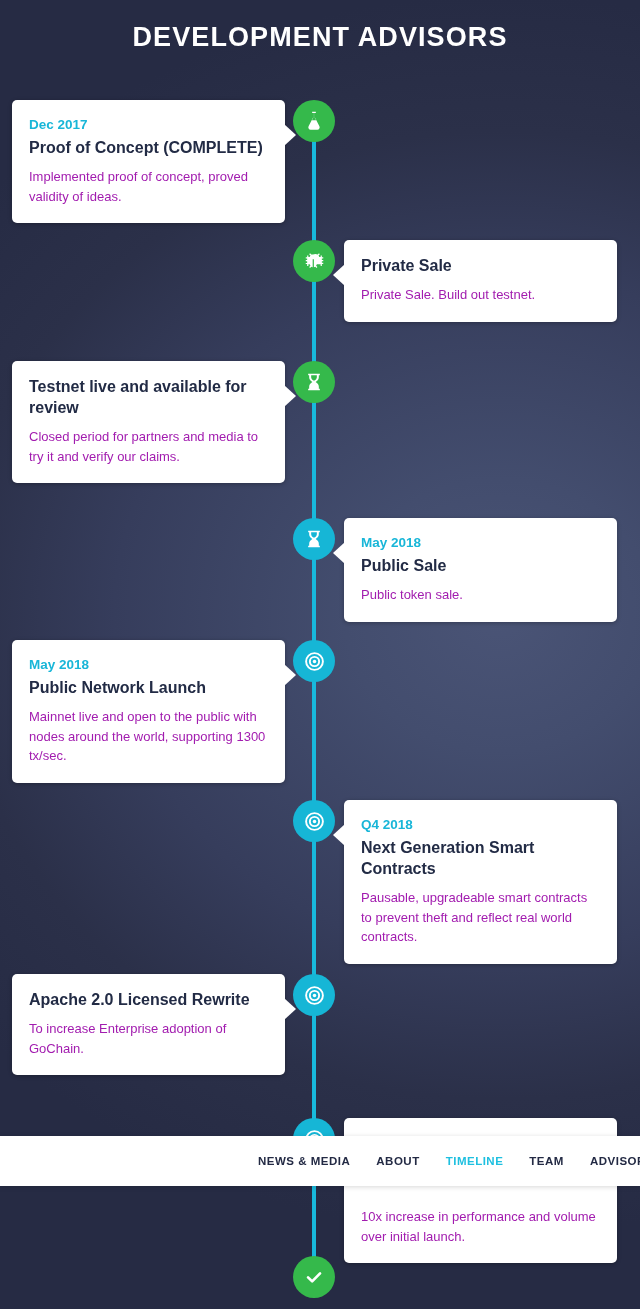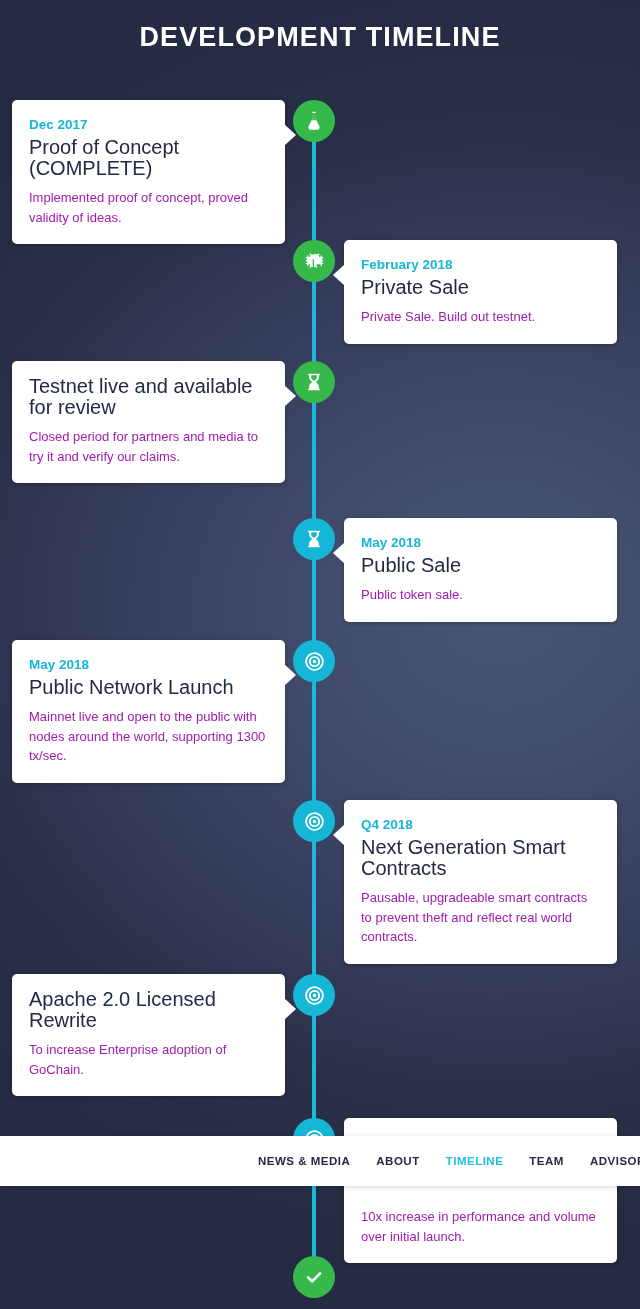--- a/index.html
+++ b/index.html
@@ -111,22 +111,22 @@
 
   .card-date {
     color: #18b6d8;
     font-size: 13.5px;
     font-weight: bold;
     line-height: 19px;
     margin-bottom: 3px;
   }
   .card-title {
     color: #222b45;
-    font-size: 20px;
-    font-weight: normal;
+    font-size: 16px;
+    font-weight: bold;
     line-height: 21px;
     margin-bottom: 9px;
   }
   .card-desc {
     color: #a21caf;
     font-size: 13px;
     line-height: 19.5px;
   }
 
   
@@ -174,40 +174,39 @@
     align-items: center;
     justify-content: center;
     z-index: 6;
   }
 </style>
 </head>
 <body>
 
 <div class="stage">
 
-  <h1 class="page-title">DEVELOPMENT TIMELINE</h1>
+  <h1 class="page-title">DEVELOPMENT ADVISORS</h1>
 
   <div class="spine"></div>
 
   <div class="tl-item" style="top:100px;">
     <div class="card left">
       <div class="card-date">Dec 2017</div>
       <div class="card-title">Proof of Concept (COMPLETE)</div>
       <div class="card-desc">Implemented proof of concept, proved validity of ideas.</div>
     </div>
     <div class="node green">
       <svg width="22" height="22" viewBox="0 0 24 24" fill="#ffffff" aria-hidden="true">
         <path d="M10 2h4v1.2h-1v5.1l4.9 9.4c.9 1.7-.3 3.8-2.2 3.8H8.3c-1.9 0-3.1-2.1-2.2-3.8L11 8.3V3.2h-1V2zm2.9 1.2h-1.8v5.4l-1.4 2.7h4.6l-1.4-2.7V3.2z"></path>
       </svg>
     </div>
   </div>
 
   <div class="tl-item" style="top:240px;">
     <div class="card right">
-      <div class="card-date">February 2018</div>
       <div class="card-title">Private Sale</div>
       <div class="card-desc">Private Sale. Build out testnet.</div>
     </div>
     <div class="node green">
       <svg width="21" height="21" viewBox="0 0 24 24" fill="#ffffff" aria-hidden="true">
         <path d="M8.3 4.1 6.9 2.7l-1 1 1.5 1.5c-.4.4-.7 1-.9 1.6H5V5H3.6v2.2H2v1.4h1.6v1.8H2v1.4h1.6v1.8H2v1.4h1.6V17H5v-1.8h1.5c.2.6.5 1.2.9 1.6l-1.5 1.5 1 1 1.4-1.4c.5.3 1 .5 1.6.6v-9h1.4v9c.6-.1 1.1-.3 1.6-.6l1.4 1.4 1-1-1.5-1.5c.4-.4.7-1 .9-1.6H19V17h1.4v-2.2H22v-1.4h-1.6v-1.8H22v-1.4h-1.6V8.6H22V7.2h-1.6V5H19v1.8h-1.5c-.2-.6-.5-1.2-.9-1.6l1.5-1.5-1-1-1.4 1.4c-.8-.4-1.7-.7-2.7-.7s-1.9.3-2.7.7z"></path>
       </svg>
     </div>
   </div>
 

